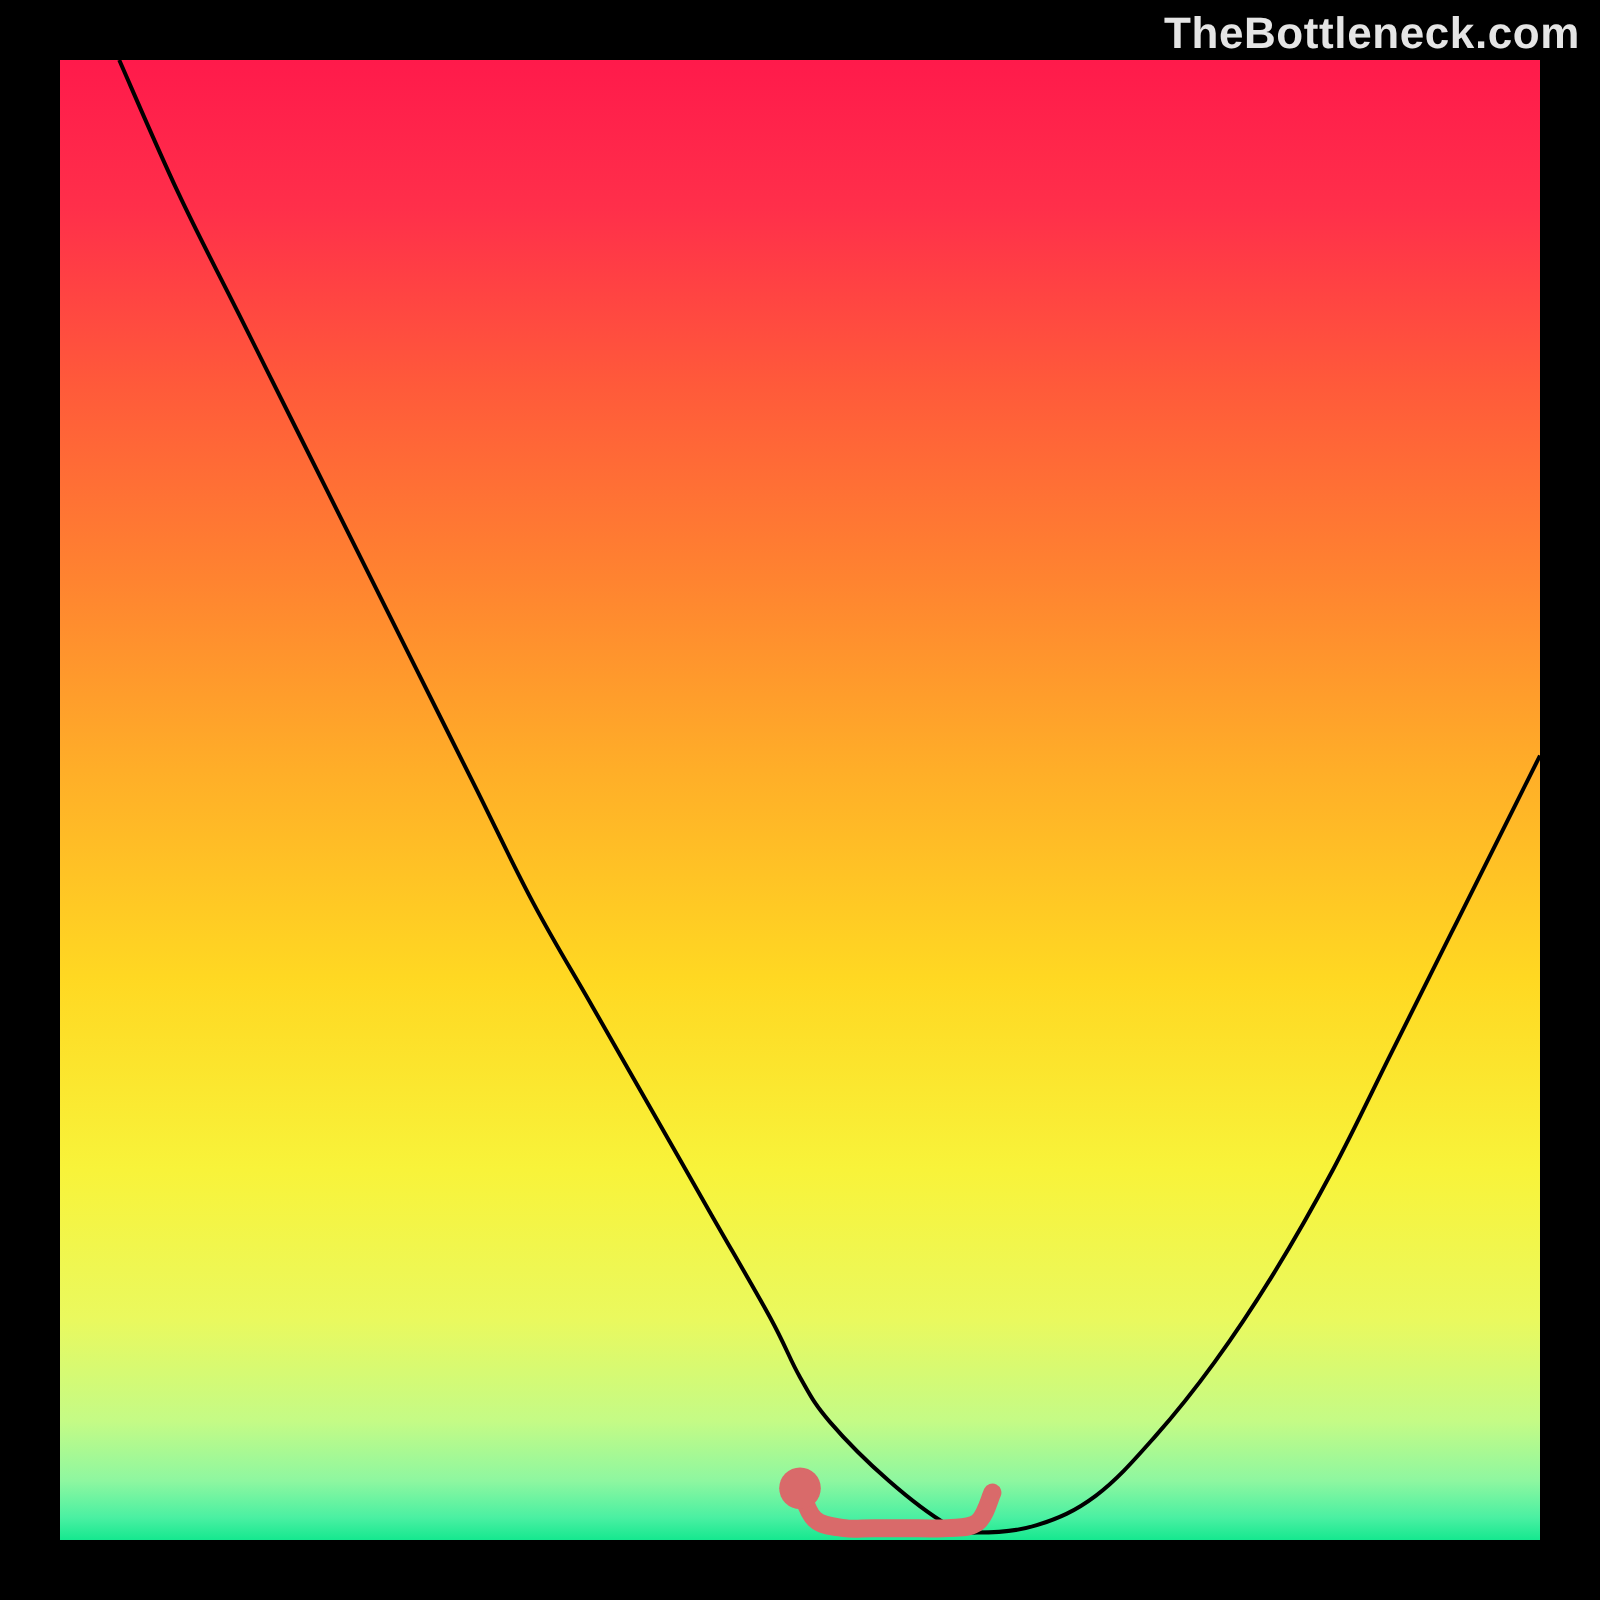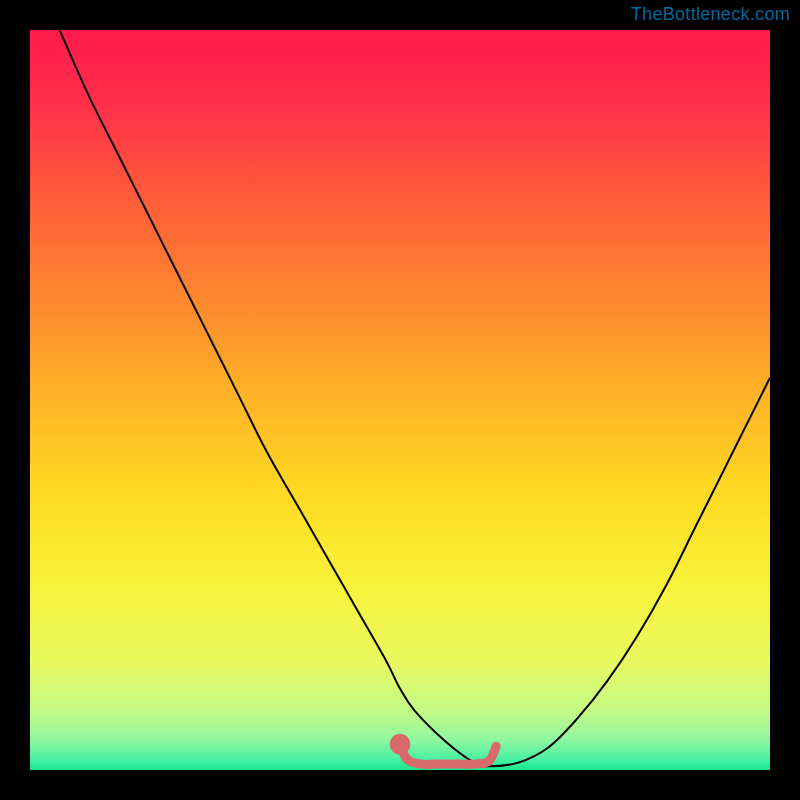--- a/index.html
+++ b/index.html
@@ -14,23 +14,23 @@
   .frame {
     position: relative;
     width: 800px;
     height: 800px;
     background: #000;
   }
   .watermark {
     position: absolute;
     top: 4px;
     right: 10px;
-    color: #0369a1;
-    font-size: 18px;
-    font-weight: 400;
+    color: #e5e5e5;
+    font-size: 22px;
+    font-weight: 700;
     letter-spacing: 0.3px;
     z-index: 5;
   }
   .plot {
     position: absolute;
     left: 30px;
     top: 30px;
     width: 740px;
     height: 740px;
   }

